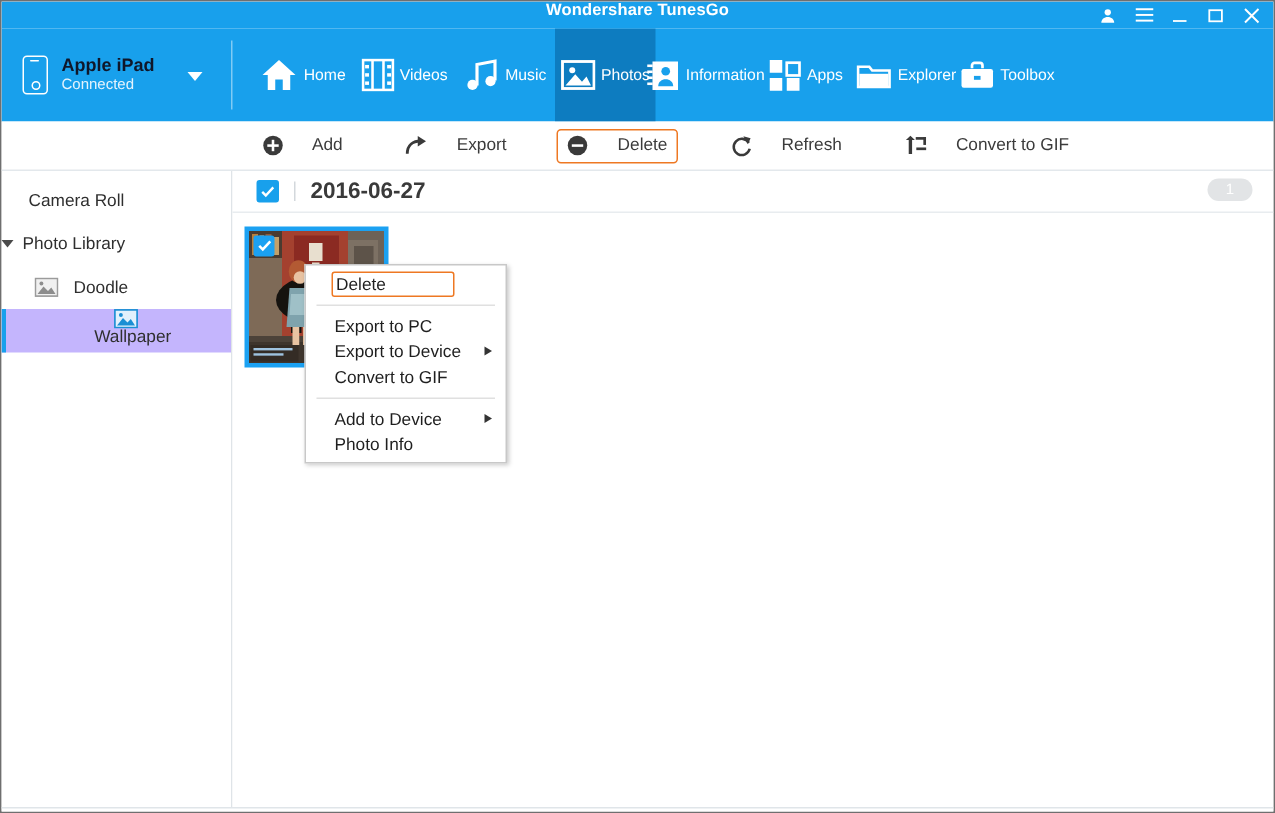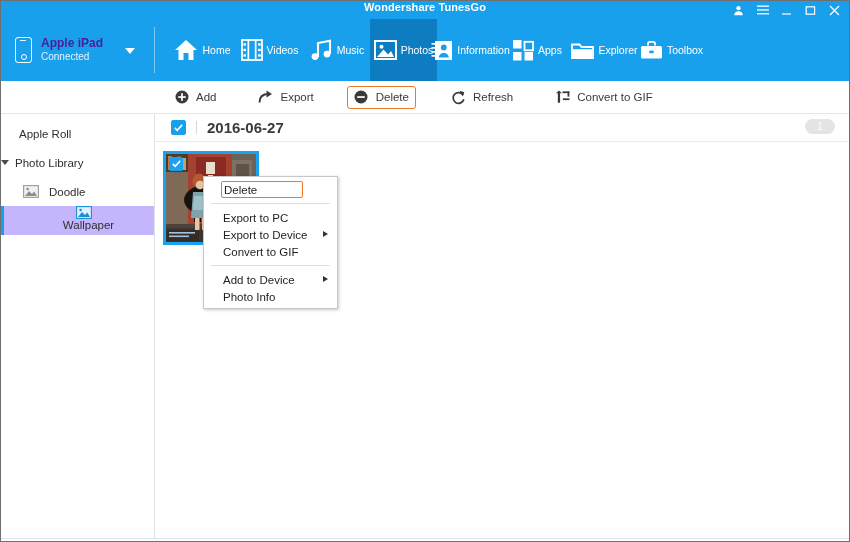--- a/index.html
+++ b/index.html
@@ -74,21 +74,21 @@
   }
   .phone-icon:before {
     content: ""; position: absolute; top: 2px; left: 3.5px;
     width: 6px; height: 1.3px; background: #ffffff; border-radius: 1px;
   }
   .phone-icon:after {
     content: ""; position: absolute; bottom: 1.6px; left: 4.6px;
     width: 4px; height: 4px; border: 1.3px solid #ffffff; border-radius: 50%;
   }
   .device-text { line-height: 1.25; }
-  .device-name { color: #4c1d95; font-size: 12px; font-weight: bold; }
+  .device-name { color: #0f172a; font-size: 12px; font-weight: bold; }
   .device-status { color: #e4f3fd; font-size: 10px; }
   .device-caret {
     position: absolute; right: 20px; top: 50%; margin-top: -2px;
     width: 0; height: 0;
     border-left: 5px solid transparent;
     border-right: 5px solid transparent;
     border-top: 6px solid #ffffff;
   }
 
   .nav {
@@ -113,21 +113,21 @@
   .toolbar {
     height: 33px;
     background: #ffffff;
     border-bottom: 1px solid #e3e8ec;
     display: flex; align-items: center;
     padding-left: 166px;
     box-sizing: border-box;
     position: relative;
   }
   .tb-btn {
-    display: flex; align-items: center; gap: 7px;
+    display: flex; align-items: center; gap: 19px;
     margin-right: 28px;
     padding: 3px 6px;
     border: 1px solid transparent;
     border-radius: 3px;
     cursor: default;
   }
   .tb-btn.highlight { border-color: #ee7823; margin-left: -2px; }
   .tb-label { font-size: 11.5px; color: #3b3b3b; }
   .tb-ico { width: 15px; height: 15px; display: flex; align-items: center; justify-content: center; }
   .tb-ico svg { display: block; }
@@ -480,21 +480,21 @@
           </svg>
       </span>
       <span class="tb-label">Convert to GIF</span>
     </div>
   </div>
 
   <div class="body-split">
 
     <div class="sidebar">
       <div class="side-item">
-        <span>Apple Roll</span>
+        <span>Camera Roll</span>
       </div>
       <div class="side-item root">
         <span class="tri"></span>
         <span>Photo Library</span>
       </div>
       <div class="side-item child">
         <span class="pic-ico">
           <svg width="16" height="13" viewBox="0 0 16 13">
               <rect x="0.6" y="0.6" width="14.8" height="11.8" fill="#f0f0f0" stroke="#9b9b9b" stroke-width="1.1"></rect>
               <circle cx="4.6" cy="4" r="1.3" fill="#8d8d8d"></circle>

